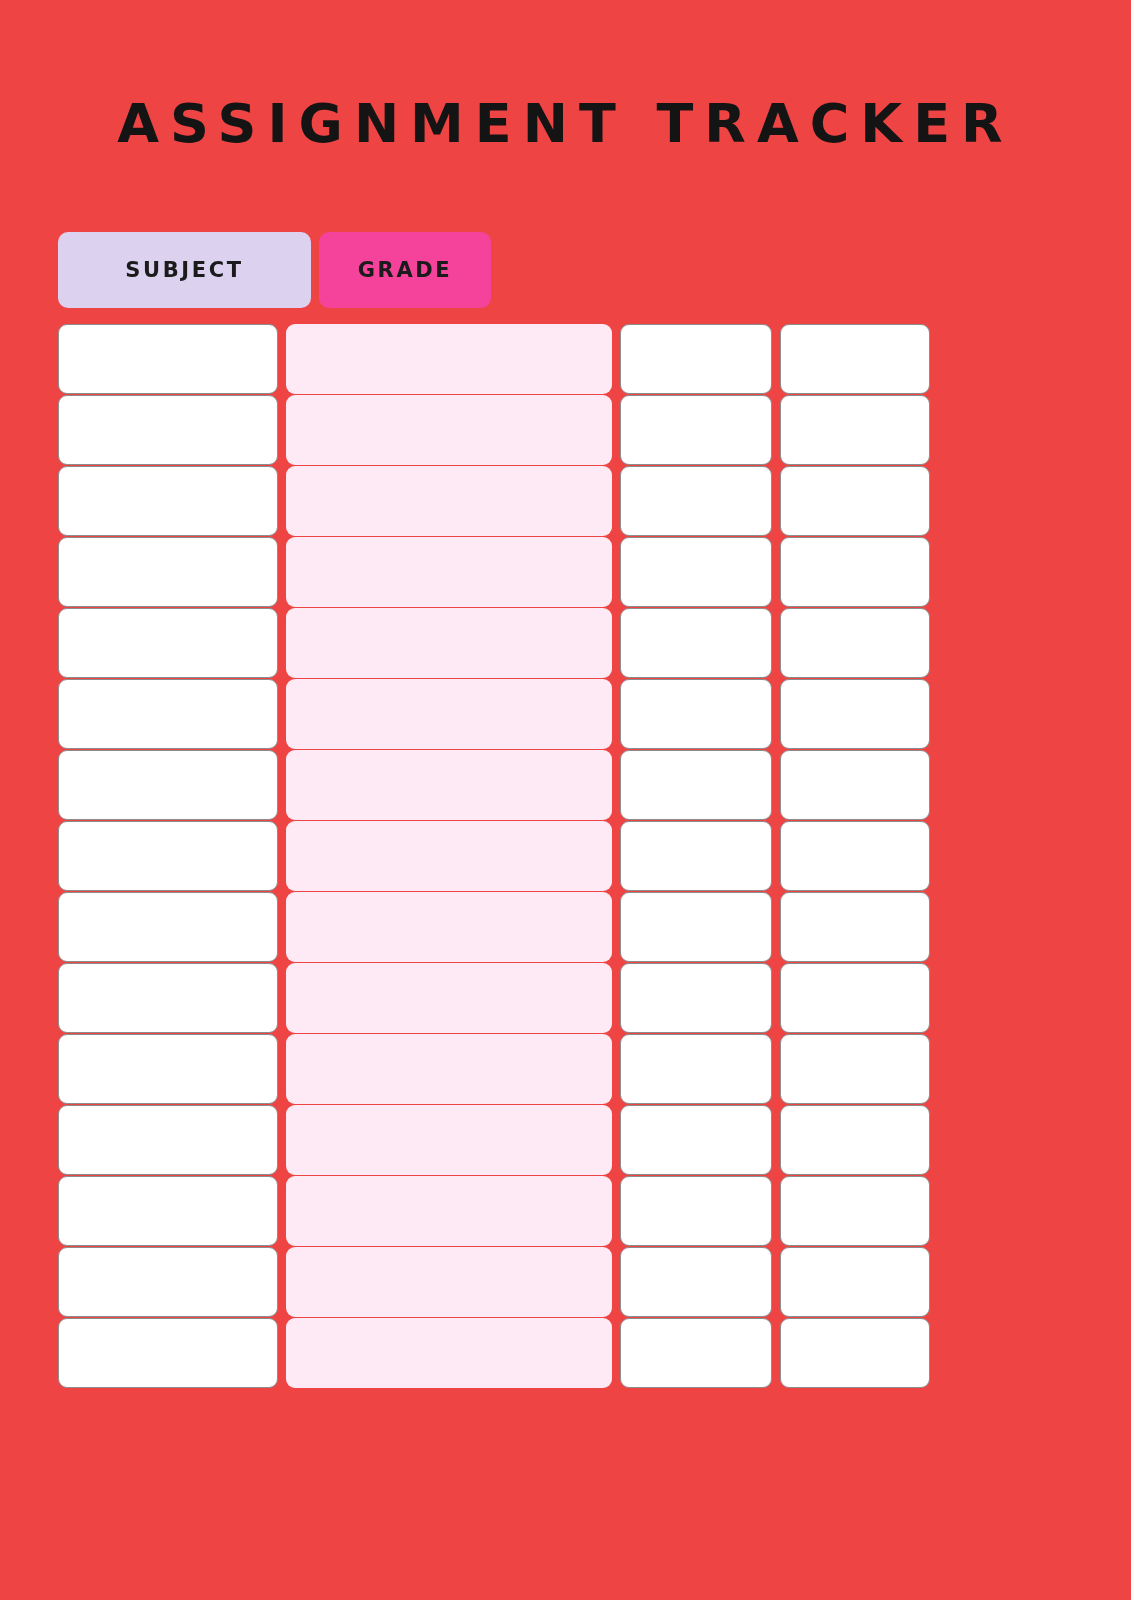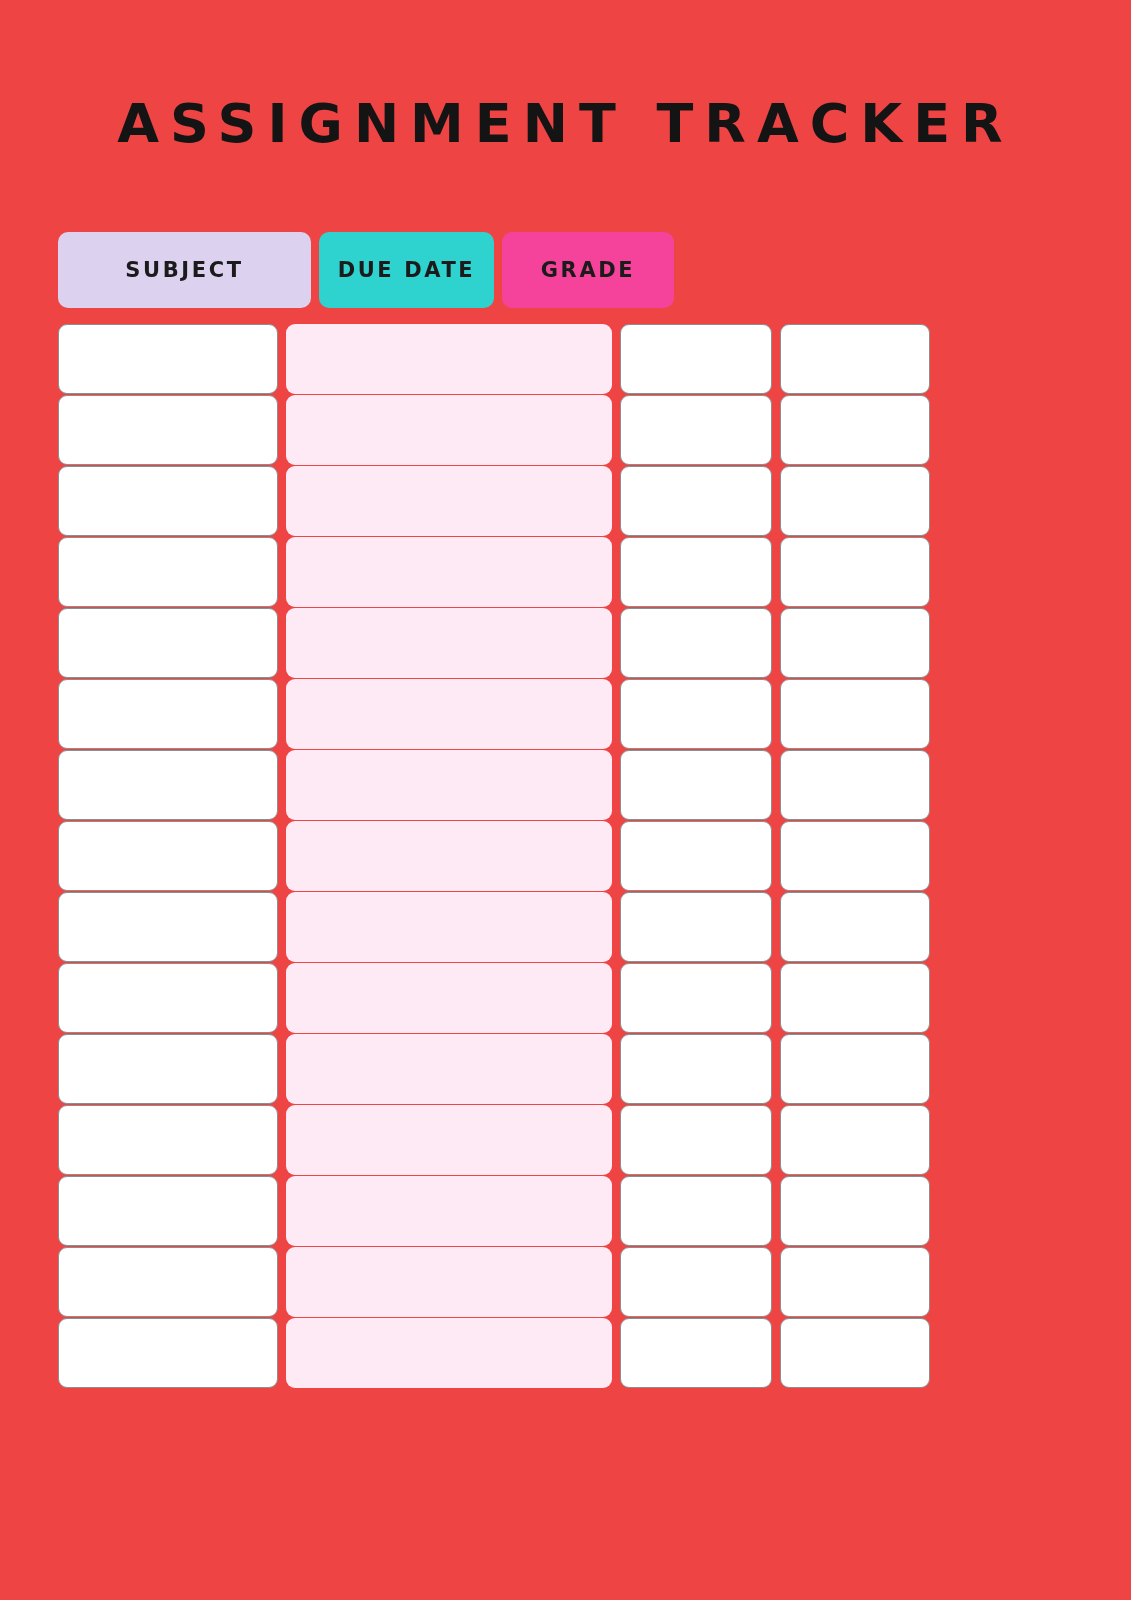--- a/index.html
+++ b/index.html
@@ -89,23 +89,20 @@
 <div class="page">
 
   <div class="title">ASSIGNMENT TRACKER</div>
 
   <div class="table">
 
     <div class="header-row">
       <div class="hcell col-subject" style="background: rgb(220, 210, 240);">
         <span>SUBJECT</span>
       </div>
-      <div class="hcell col-due" style="background: rgb(46, 210, 207);">
-        <span>DUE DATE</span>
-      </div>
       <div class="hcell col-grade" style="background: rgb(245, 67, 155);">
         <span>GRADE</span>
       </div>
     </div>
 
     <div class="spacer"></div>
 
     <div id="rows-container">
         <div class="body-row">
           <div class="cell col-subject" style="background: rgb(255, 255, 255);"></div>

